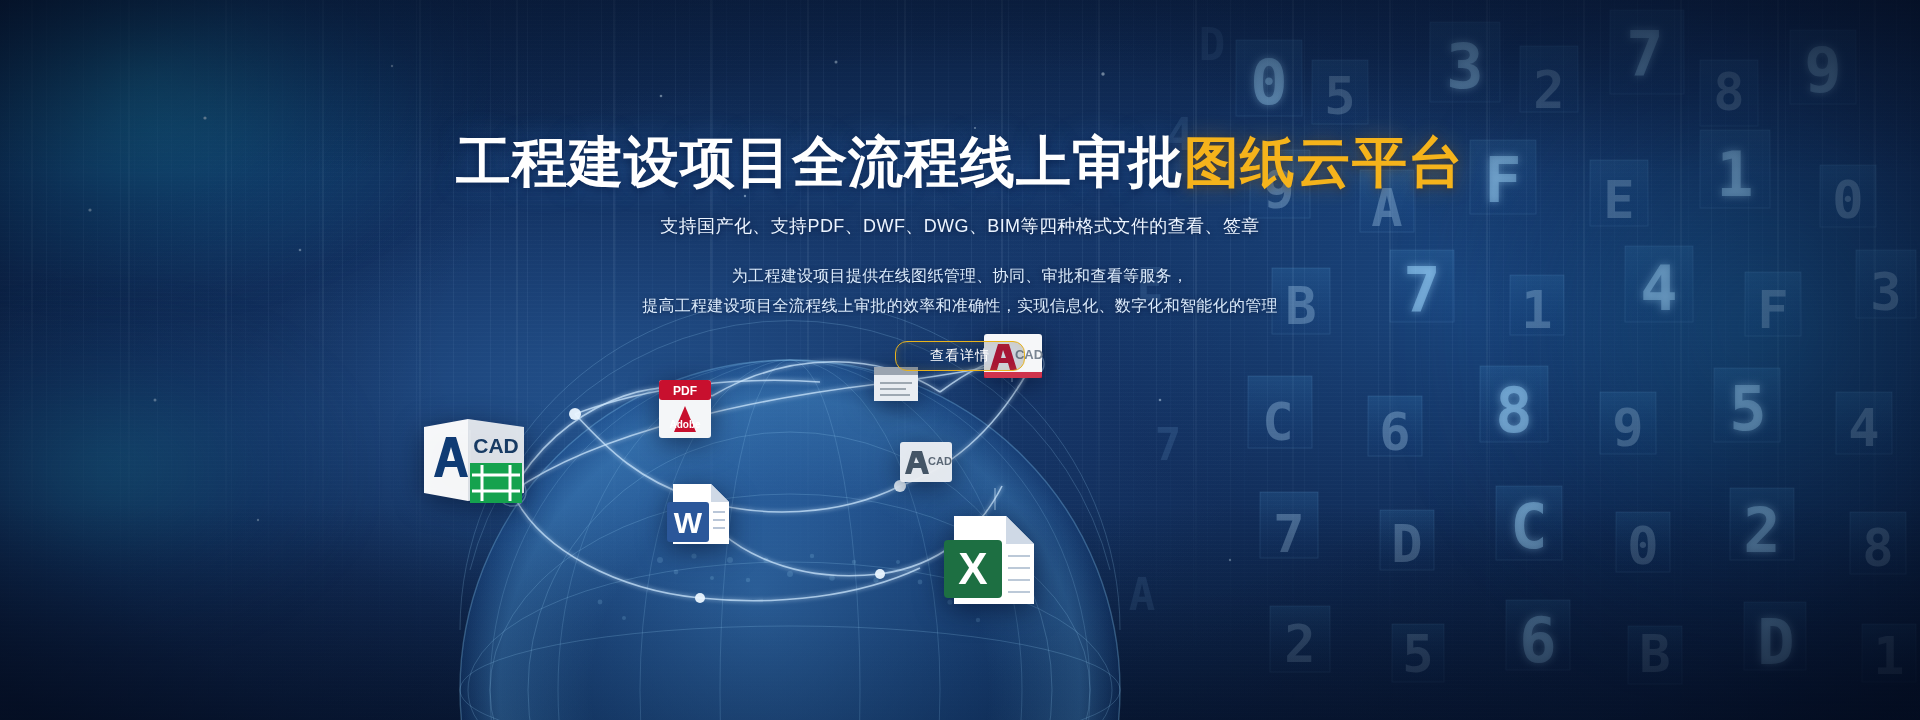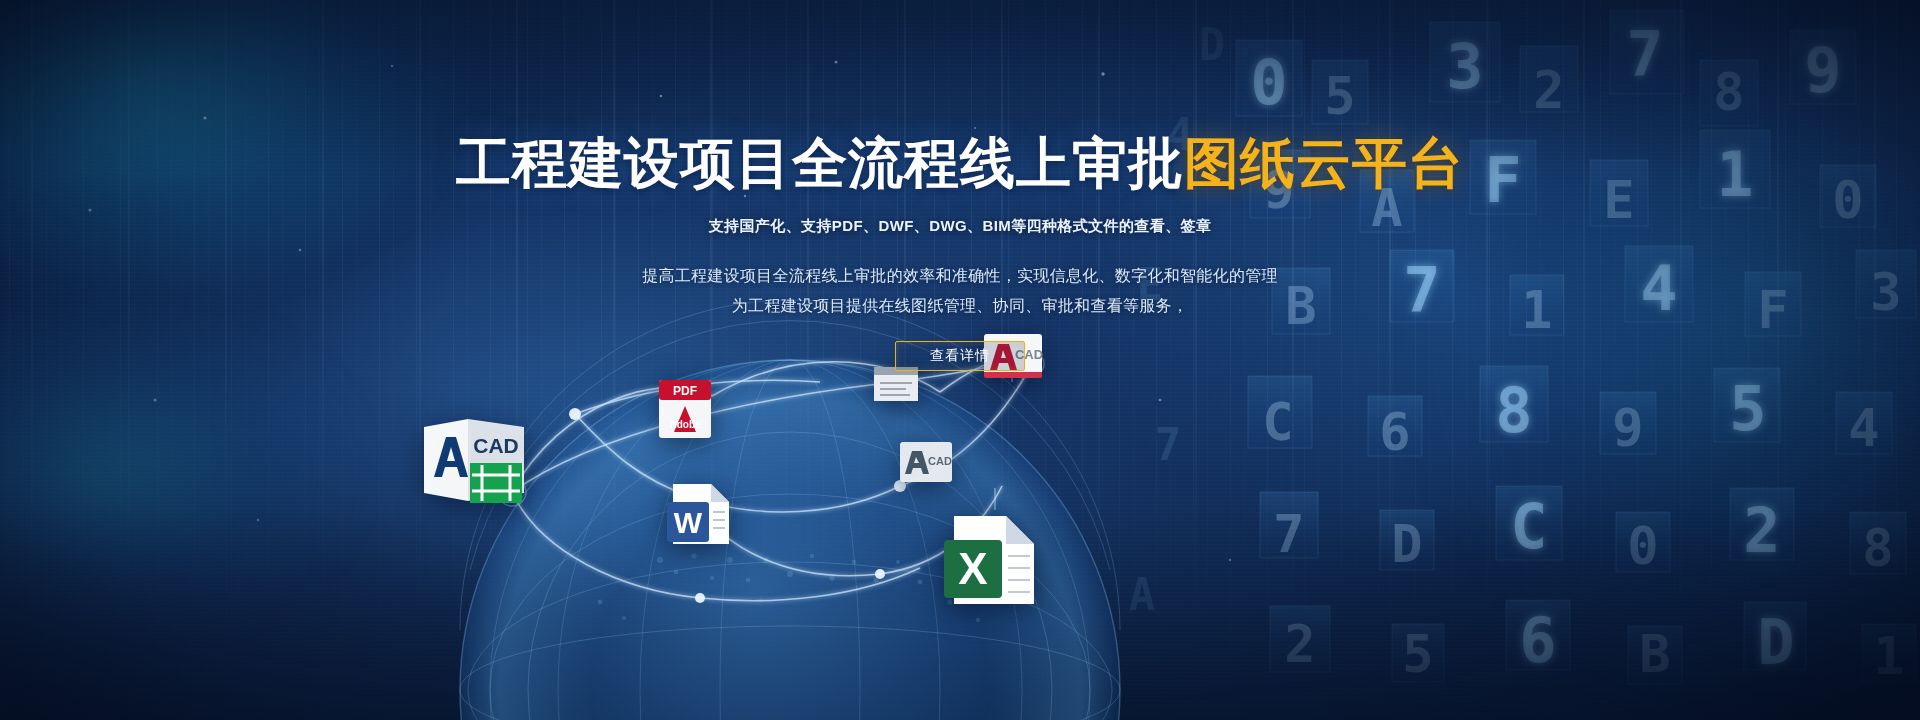--- a/index.html
+++ b/index.html
@@ -82,43 +82,44 @@
   .content {
     position:absolute; left:0; right:0; top:0;
     width:1920px; text-align:center; z-index:20;
   }
   .title {
     margin-top:132px;
     font-size:55px; line-height:62px; font-weight:700;
     letter-spacing:1px; color:#ffffff;
     text-shadow:0 2px 10px rgba(0,20,60,0.75), 0 0 26px rgba(70,150,235,0.35);
     white-space:nowrap;
+    font-family:Liberation Serif, serif;
   }
   .title .accent { color:#F5B31B; text-shadow:0 2px 10px rgba(60,30,0,0.45), 0 0 22px rgba(255,190,60,0.30); }
 
   .subtitle {
     margin-top:19px;
-    font-size:15px; line-height:26px; font-weight:700; color:#ecf4ff;
+    font-size:18px; line-height:26px; font-weight:400; color:#ecf4ff;
     letter-spacing:0.4px;
     text-shadow:0 1px 6px rgba(0,16,48,0.7);
     white-space:nowrap;
   }
   .desc {
     margin-top:22px;
     font-size:16px; line-height:30px; font-weight:400; color:#dcebfb;
     letter-spacing:0.3px;
     text-shadow:0 1px 5px rgba(0,16,48,0.65);
   }
   .desc div { white-space:nowrap; }
 
   .btn-wrap { margin-top:20px; display:flex; justify-content:center; }
   .btn {
     display:inline-flex; align-items:center; justify-content:center;
     width:130px; height:30px;
-    border:1px solid #E9B31C; border-radius:2px;
+    border:1px solid #E9B31C; border-radius:12px;
     background:rgba(14,44,90,0.18);
     color:#ffffff; font-size:14px; letter-spacing:1px;
     cursor:pointer;
     box-shadow:0 0 10px rgba(235,180,40,0.18) inset;
   }
 
   
   .globe-wrap { position:absolute; left:0; top:0; width:1920px; height:720px; z-index:10; pointer-events:none; }
 
   
@@ -464,22 +465,22 @@
 
   <div class="content">
 
     <h1 class="title">
       <span>工程建设项目全流程线上审批</span><span class="accent">图纸云平台</span>
     </h1>
 
     <div class="subtitle">支持国产化、支持PDF、DWF、DWG、BIM等四种格式文件的查看、签章</div>
 
     <div class="desc">
+      <div>为工程建设项目提供在线图纸管理、协同、审批和查看等服务，</div>
       <div>提高工程建设项目全流程线上审批的效率和准确性，实现信息化、数字化和智能化的管理</div>
-      <div>为工程建设项目提供在线图纸管理、协同、审批和查看等服务，</div>
     </div>
 
     <div class="btn-wrap">
       <button class="btn">查看详情</button>
     </div>
 
   </div>
 
 </div>
 

